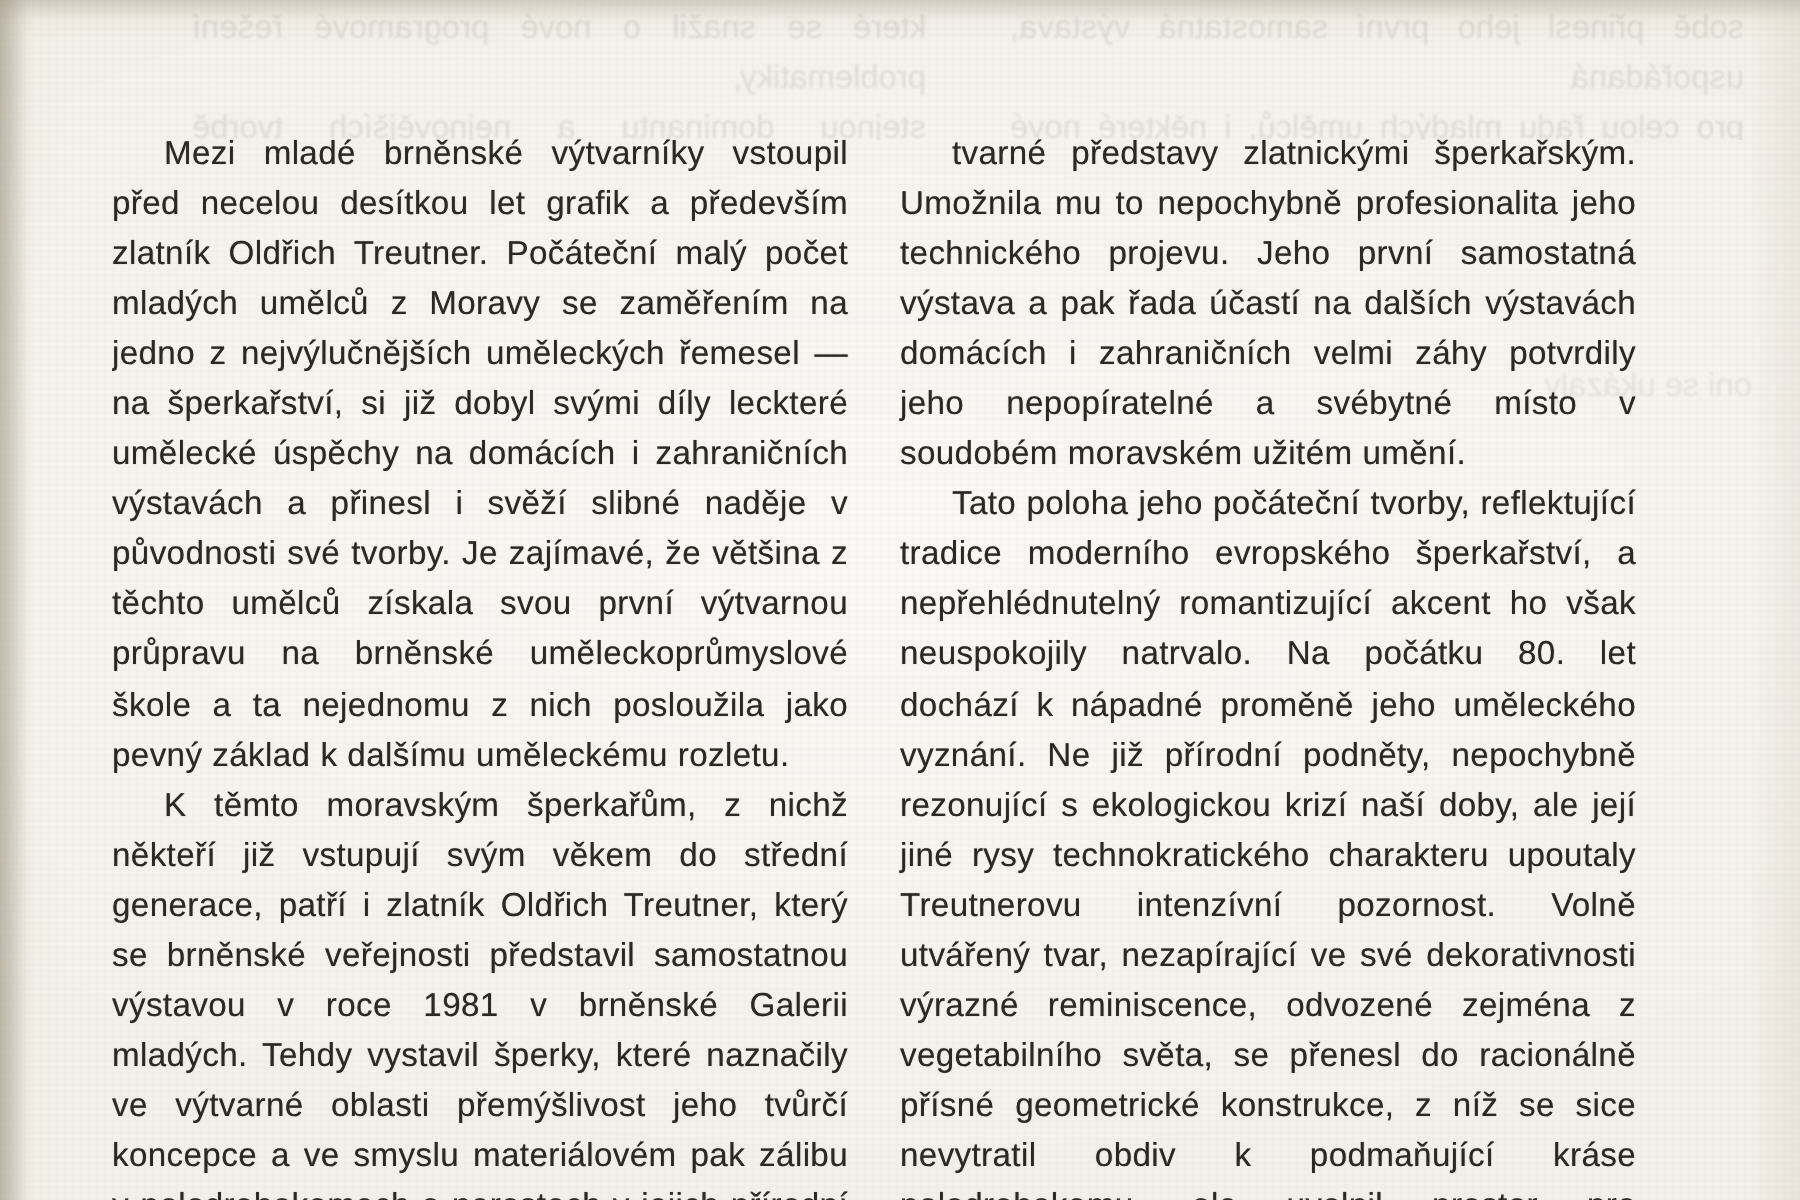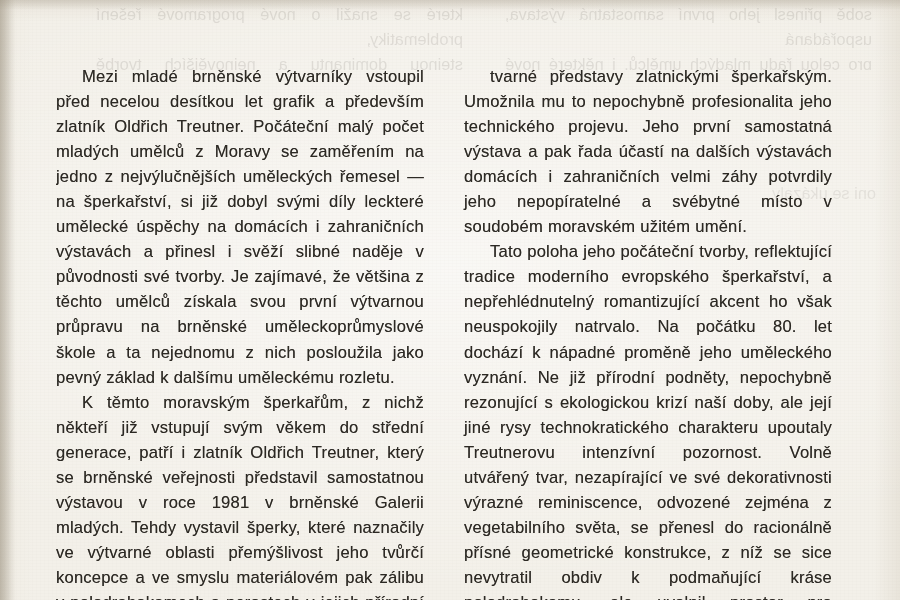--- a/index.html
+++ b/index.html
@@ -91,21 +91,21 @@
   }
 
   
   .body-cols {
     position: absolute;
     left: 56px;
     top: 64px;
     width: 818px;
     height: 536px;
     display: flex;
-    gap: 40px;
+    gap: 26px;
     overflow: hidden;
   }
 
   .col {
     width: 368px;
     font-size: 16.6px;
     line-height: 25.05px;
     color: #2b2823;
     text-align: justify;
     text-justify: inter-word;

